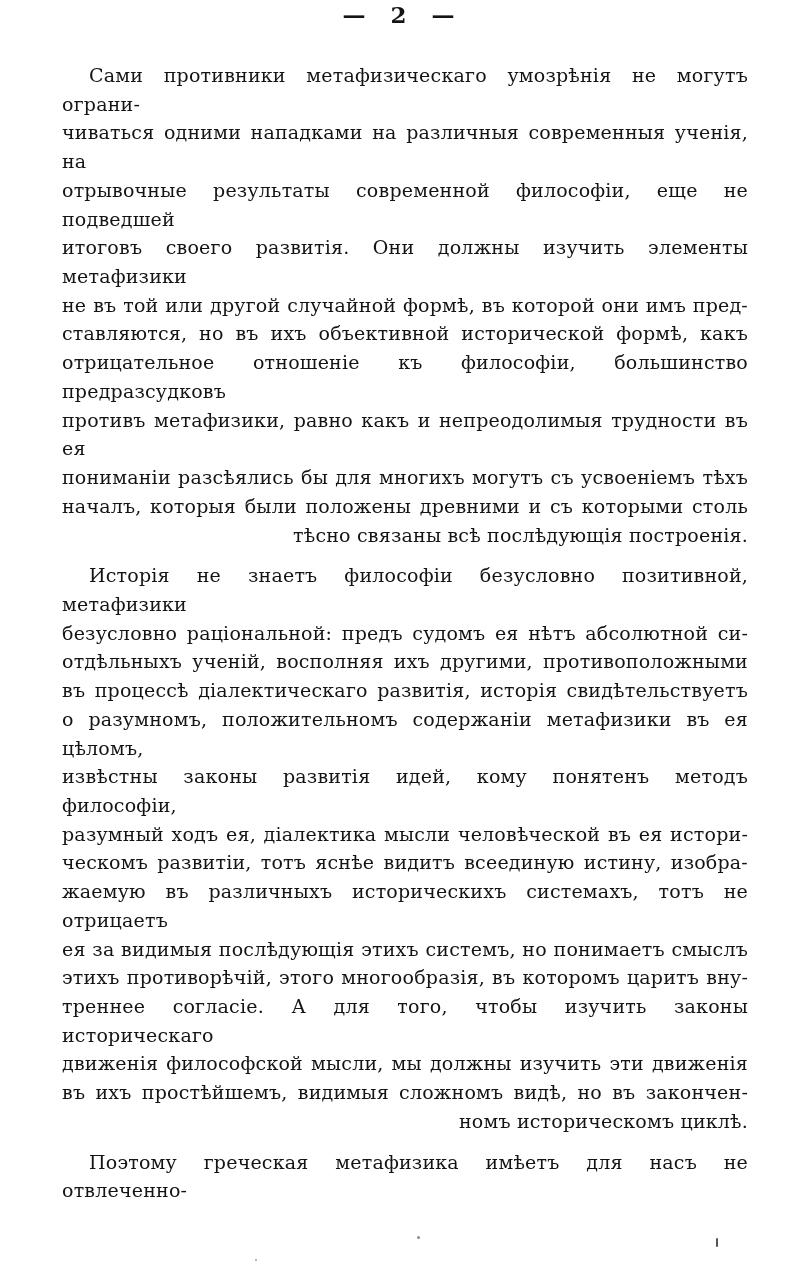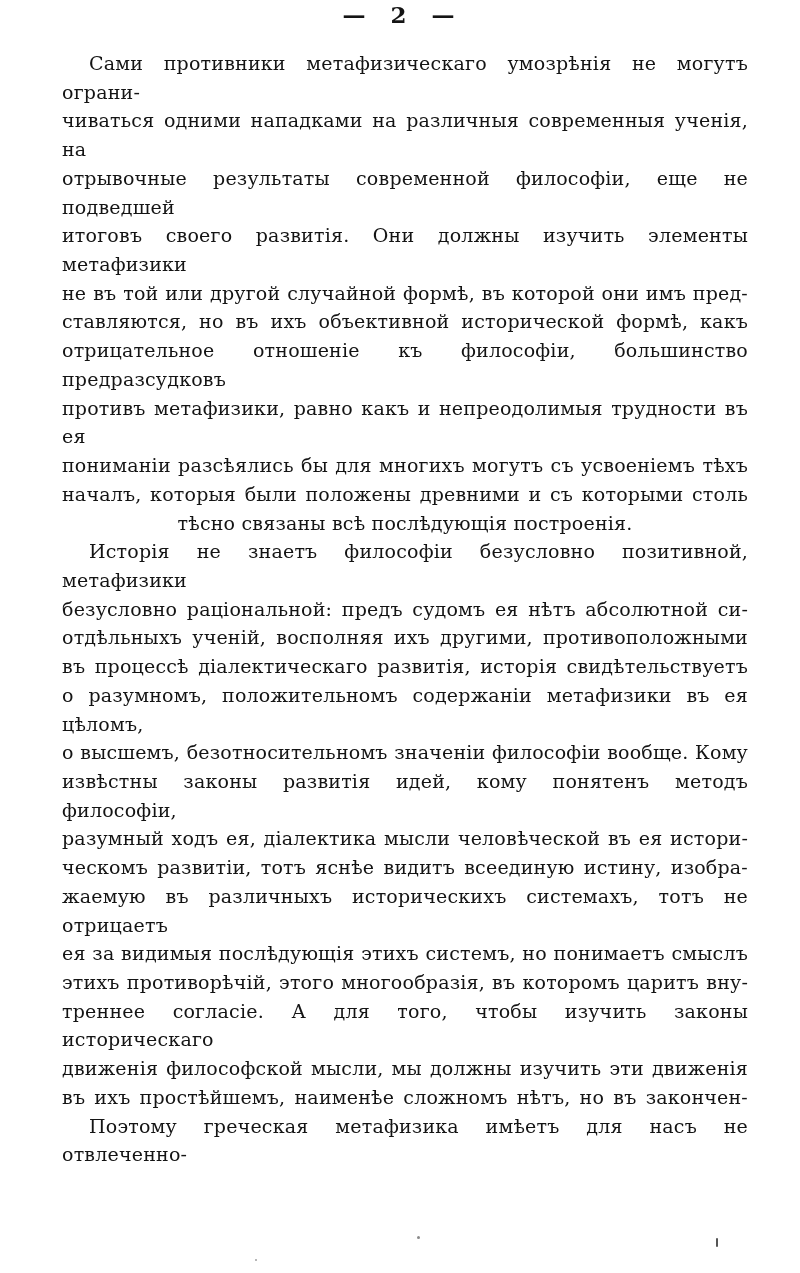--- a/index.html
+++ b/index.html
@@ -31,29 +31,30 @@
   .text-block {
     position: absolute;
     top: 49px;
     left: 62px;
     width: 686px;
   }
   .line {
     font-size: 19px;
     line-height: 28.72px;
     letter-spacing: 0.2px;
-    text-align: center;
+    text-align: right;
     white-space: normal;
   }
   .line.just {
     text-align: justify;
     text-align-last: justify;
   }
   .line.indent {
     text-indent: 27px;
+    margin-top: 12px;
   }
   .speck {
     position: absolute;
     background: #2a2a2a;
   }
   .speck.s1 { left: 716px; top: 1238px; width: 2px; height: 9px; opacity: .8; border-radius: 1px; }
   .speck.s2 { left: 417px; top: 1236px; width: 3px; height: 3px; opacity: .55; border-radius: 50%; }
   .speck.s3 { left: 255px; top: 1259px; width: 2px; height: 2px; opacity: .45; border-radius: 50%; }
 </style>
 </head>
@@ -72,29 +73,29 @@
       <div class="line just">отрицательное отношеніе къ философіи, большинство предразсудковъ</div>
       <div class="line just">противъ метафизики, равно какъ и непреодолимыя трудности въ ея</div>
       <div class="line just">пониманіи разсѣялись бы для многихъ могутъ съ усвоеніемъ тѣхъ</div>
       <div class="line just">началъ, которыя были положены древними и съ которыми столь</div>
       <div class="line">тѣсно связаны всѣ послѣдующія построенія.</div>
       <div class="line indent just">Исторія не знаетъ философіи безусловно позитивной, метафизики</div>
       <div class="line just">безусловно раціональной: предъ судомъ ея нѣтъ абсолютной си-</div>
       <div class="line just">отдѣльныхъ ученій, восполняя ихъ другими, противоположными</div>
       <div class="line just">въ процессѣ діалектическаго развитія, исторія свидѣтельствуетъ</div>
       <div class="line just">о разумномъ, положительномъ содержаніи метафизики въ ея цѣломъ,</div>
-      <div class="line just">о высшемъ, безотносительномъ значеніи философіи вообще. Кому</div>
       <div class="line just">извѣстны законы развитія идей, кому понятенъ методъ философіи,</div>
       <div class="line just">разумный ходъ ея, діалектика мысли человѣческой въ ея истори-</div>
       <div class="line just">ческомъ развитіи, тотъ яснѣе видитъ всеединую истину, изобра-</div>
       <div class="line just">жаемую въ различныхъ историческихъ системахъ, тотъ не отрицаетъ</div>
       <div class="line just">ея за видимыя послѣдующія этихъ системъ, но понимаетъ смыслъ</div>
       <div class="line just">этихъ противорѣчій, этого многообразія, въ которомъ царитъ вну-</div>
       <div class="line just">треннее согласіе. А для того, чтобы изучить законы историческаго</div>
       <div class="line just">движенія философской мысли, мы должны изучить эти движенія</div>
-      <div class="line just">въ ихъ простѣйшемъ, наименѣе сложномъ нѣтъ, но въ закончен-</div>
+      <div class="line just">въ ихъ простѣйшемъ, видимыя сложномъ видѣ, но въ закончен-</div>
+      <div class="line">номъ историческомъ циклѣ.</div>
       <div class="line indent just">Поэтому греческая метафизика имѣетъ для насъ не отвлеченно-</div>
     </div>
 
   <div class="speck s1"></div>
   <div class="speck s2"></div>
   <div class="speck s3"></div>
 </div>
 
 </body></html>

